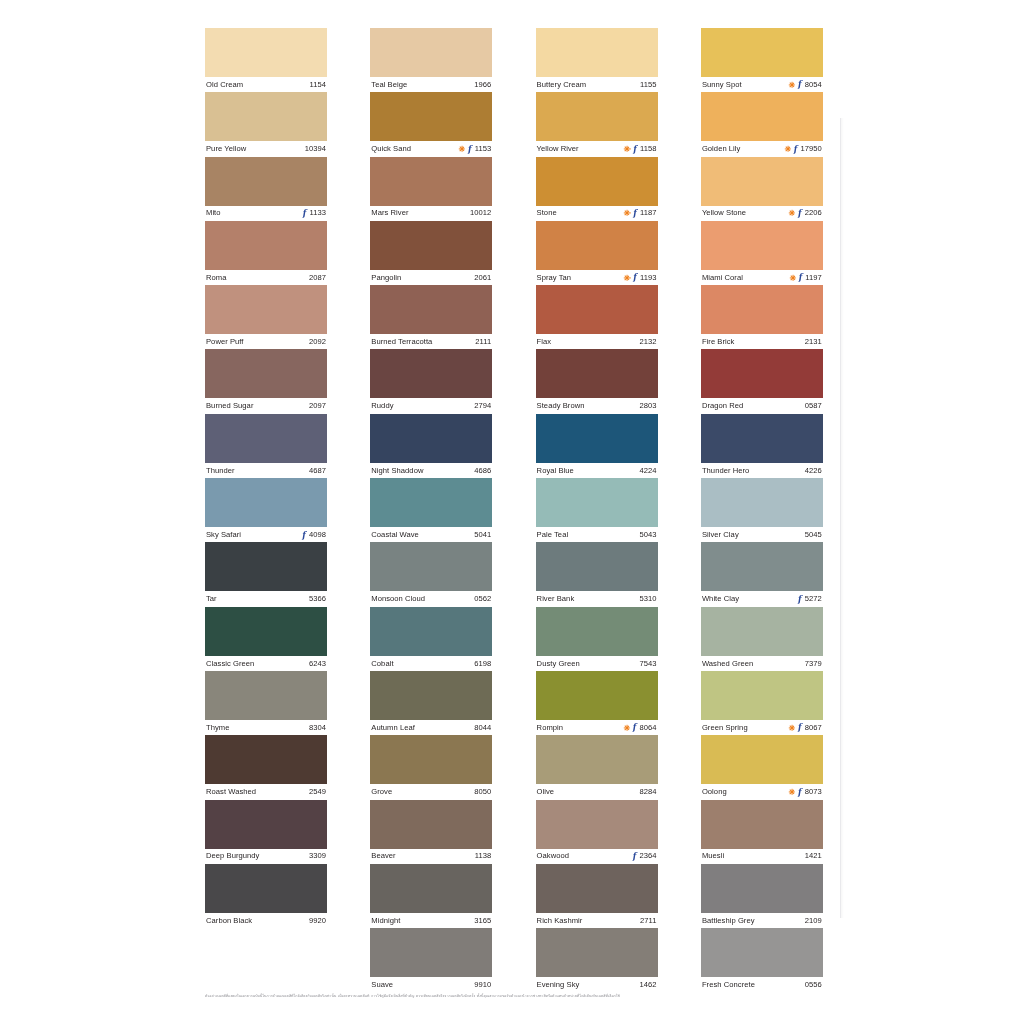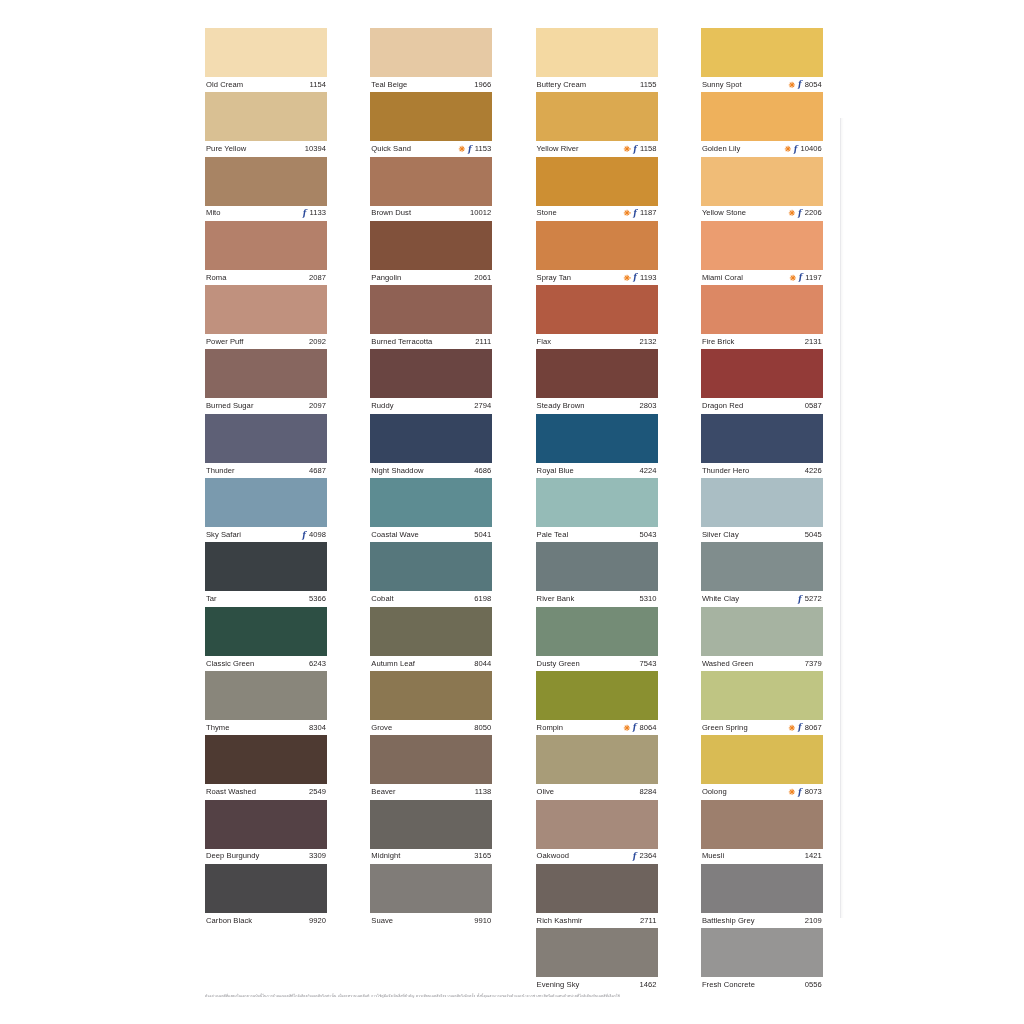--- a/index.html
+++ b/index.html
@@ -280,21 +280,21 @@
                 <i class="b"></i>
               </span>
               <span class="icon-fmark">f</span>
               <span class="sw-code">1153</span>
             </span>
           </div>
         </div>
         <div class="swatch-cell">
           <div class="swatch" style="background: rgb(169, 118, 90);"></div>
           <div class="swatch-label">
-            <span class="sw-name">Brown Dust</span>
+            <span class="sw-name">Mars River</span>
             <span class="sw-right">
               <span class="sw-code">10012</span>
             </span>
           </div>
         </div>
         <div class="swatch-cell">
           <div class="swatch" style="background: rgb(129, 81, 59);"></div>
           <div class="swatch-label">
             <span class="sw-name">Pangolin</span>
             <span class="sw-right">
@@ -328,20 +328,29 @@
               <span class="sw-code">4686</span>
             </span>
           </div>
         </div>
         <div class="swatch-cell">
           <div class="swatch" style="background: rgb(93, 140, 146);"></div>
           <div class="swatch-label">
             <span class="sw-name">Coastal Wave</span>
             <span class="sw-right">
               <span class="sw-code">5041</span>
+            </span>
+          </div>
+        </div>
+        <div class="swatch-cell">
+          <div class="swatch" style="background: rgb(121, 131, 130);"></div>
+          <div class="swatch-label">
+            <span class="sw-name">Monsoon Cloud</span>
+            <span class="sw-right">
+              <span class="sw-code">0562</span>
             </span>
           </div>
         </div>
         <div class="swatch-cell">
           <div class="swatch" style="background: rgb(86, 119, 124);"></div>
           <div class="swatch-label">
             <span class="sw-name">Cobalt</span>
             <span class="sw-right">
               <span class="sw-code">6198</span>
             </span>
@@ -569,21 +578,21 @@
         <div class="swatch-cell">
           <div class="swatch" style="background: rgb(238, 177, 92);"></div>
           <div class="swatch-label">
             <span class="sw-name">Golden Lily</span>
             <span class="sw-right">
               <span class="icon-asterisk">
                 <i></i>
                 <i class="b"></i>
               </span>
               <span class="icon-fmark">f</span>
-              <span class="sw-code">10406</span>
+              <span class="sw-code">17950</span>
             </span>
           </div>
         </div>
         <div class="swatch-cell">
           <div class="swatch" style="background: rgb(240, 188, 119);"></div>
           <div class="swatch-label">
             <span class="sw-name">Yellow Stone</span>
             <span class="sw-right">
               <span class="icon-asterisk">
                 <i></i>

